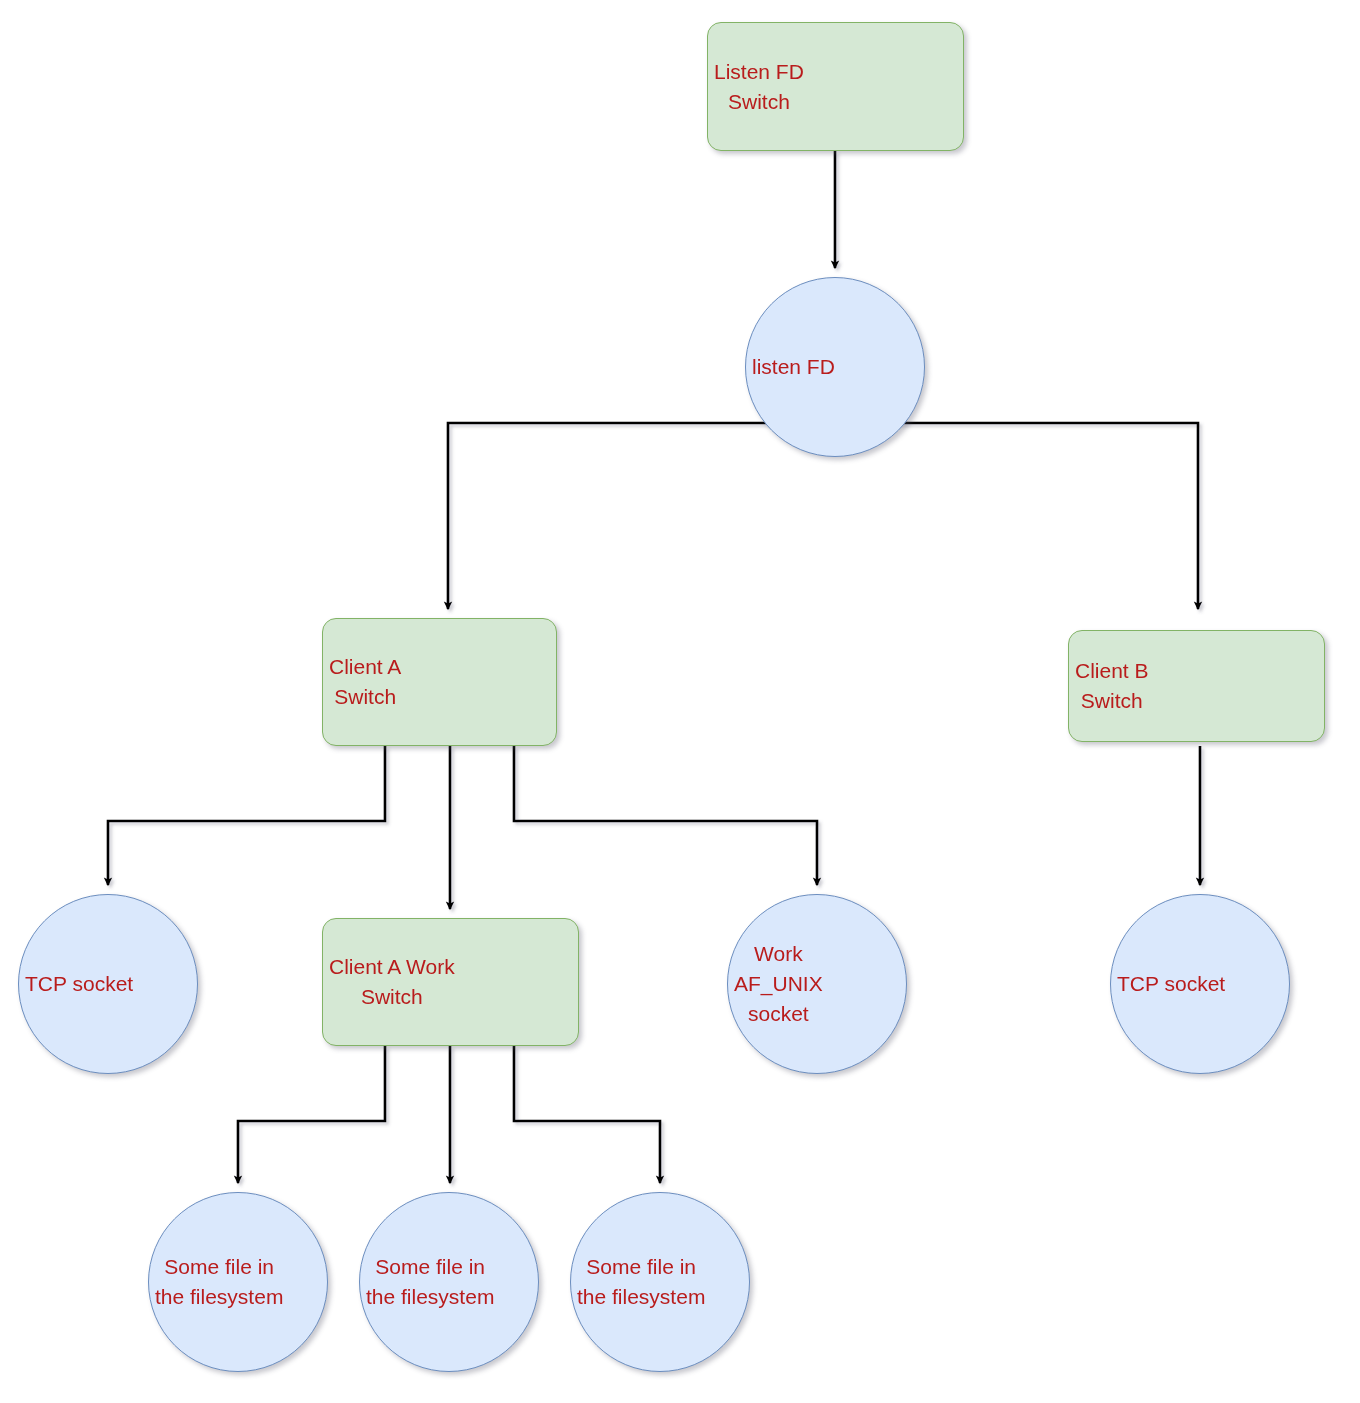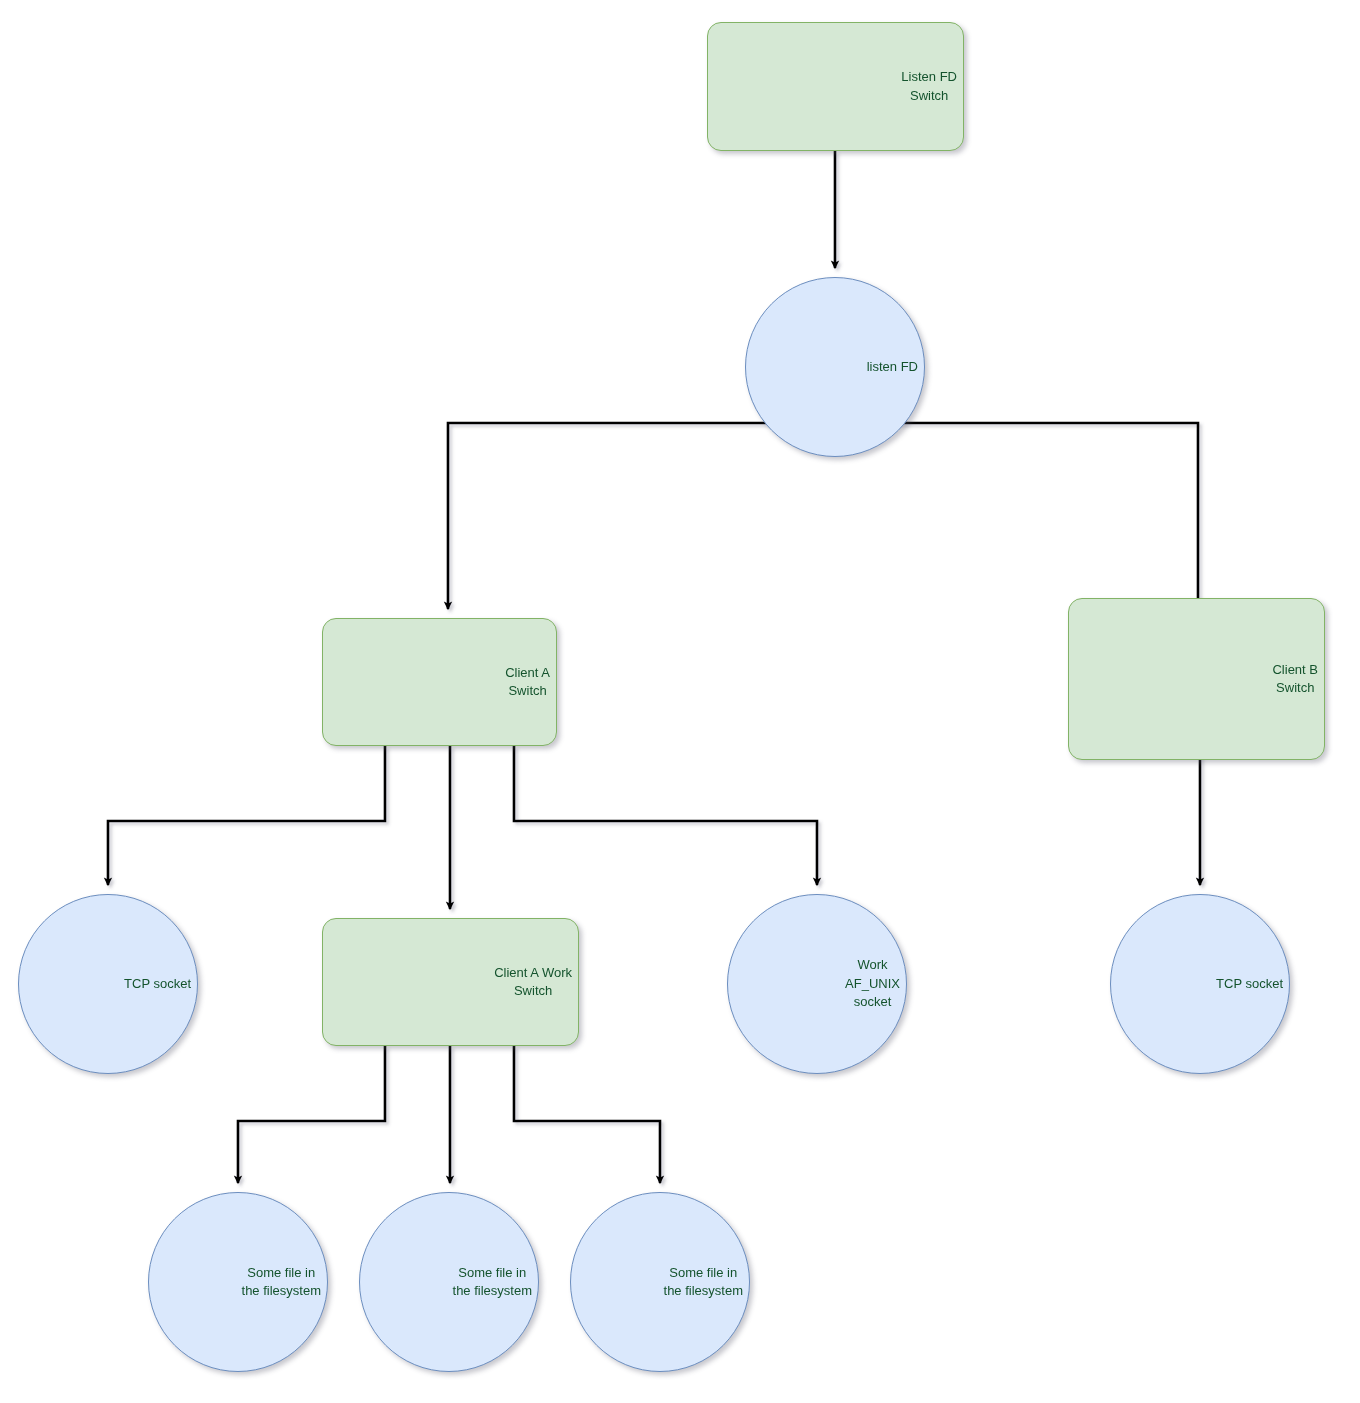--- a/index.html
+++ b/index.html
@@ -24,24 +24,24 @@
     top: 0;
     width: 1360px;
     height: 1403px;
     pointer-events: none;
   }
   .node {
     position: absolute;
     box-sizing: border-box;
     display: flex;
     align-items: center;
-    justify-content: flex-end;
+    justify-content: flex-start;
     text-align: center;
-    color: #14532d;
-    font-size: 13px;
+    color: #b91c1c;
+    font-size: 21px;
     line-height: 1.42;
     white-space: pre-line;
     z-index: 3;
   }
   .node-box {
     border-radius: 14px;
     border: 1.6px solid #82b366;
     background: #d5e8d4;
     box-shadow: 3px 3px 5px rgba(80, 80, 100, 0.32);
   }
@@ -102,21 +102,21 @@
 
   <div class="node node-circle" style="left:745px; top:277px; width:180px; height:180px;">
     <span class="node-label">listen FD</span>
   </div>
 
   <div class="node node-box" style="left:322px; top:618px; width:235px; height:128px;">
     <span class="node-label">Client A
 Switch</span>
   </div>
 
-  <div class="node node-box" style="left:1068px; top:598px; width:257px; height:162px;padding-left:12px;">
+  <div class="node node-box" style="left:1068px; top:630px; width:257px; height:112px;">
     <span class="node-label">Client B
 Switch</span>
   </div>
 
   <div class="node node-circle" style="left:18px; top:894px; width:180px; height:180px;">
     <span class="node-label">TCP socket</span>
   </div>
 
   <div class="node node-box" style="left:322px; top:918px; width:257px; height:128px;">
     <span class="node-label">Client A Work

